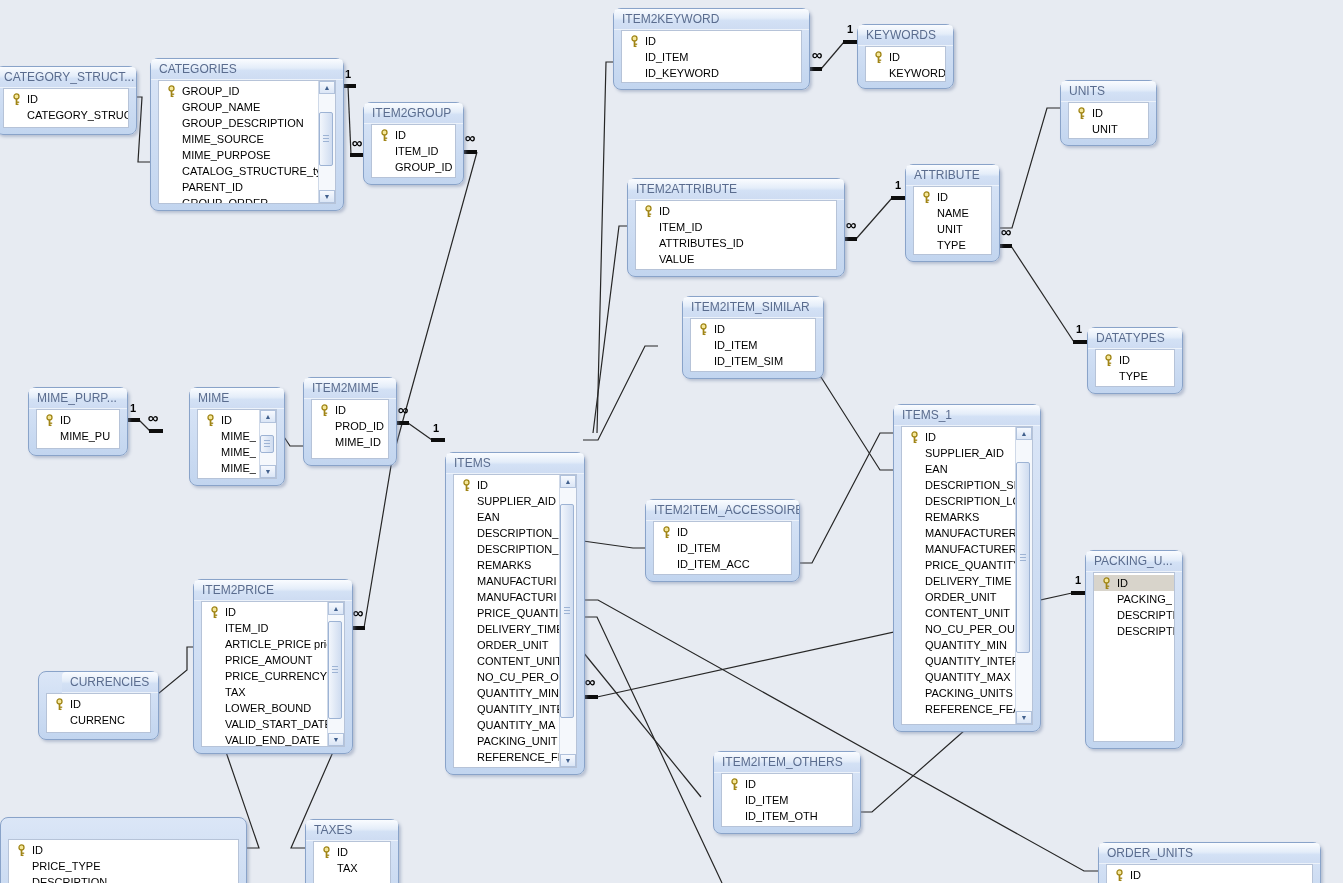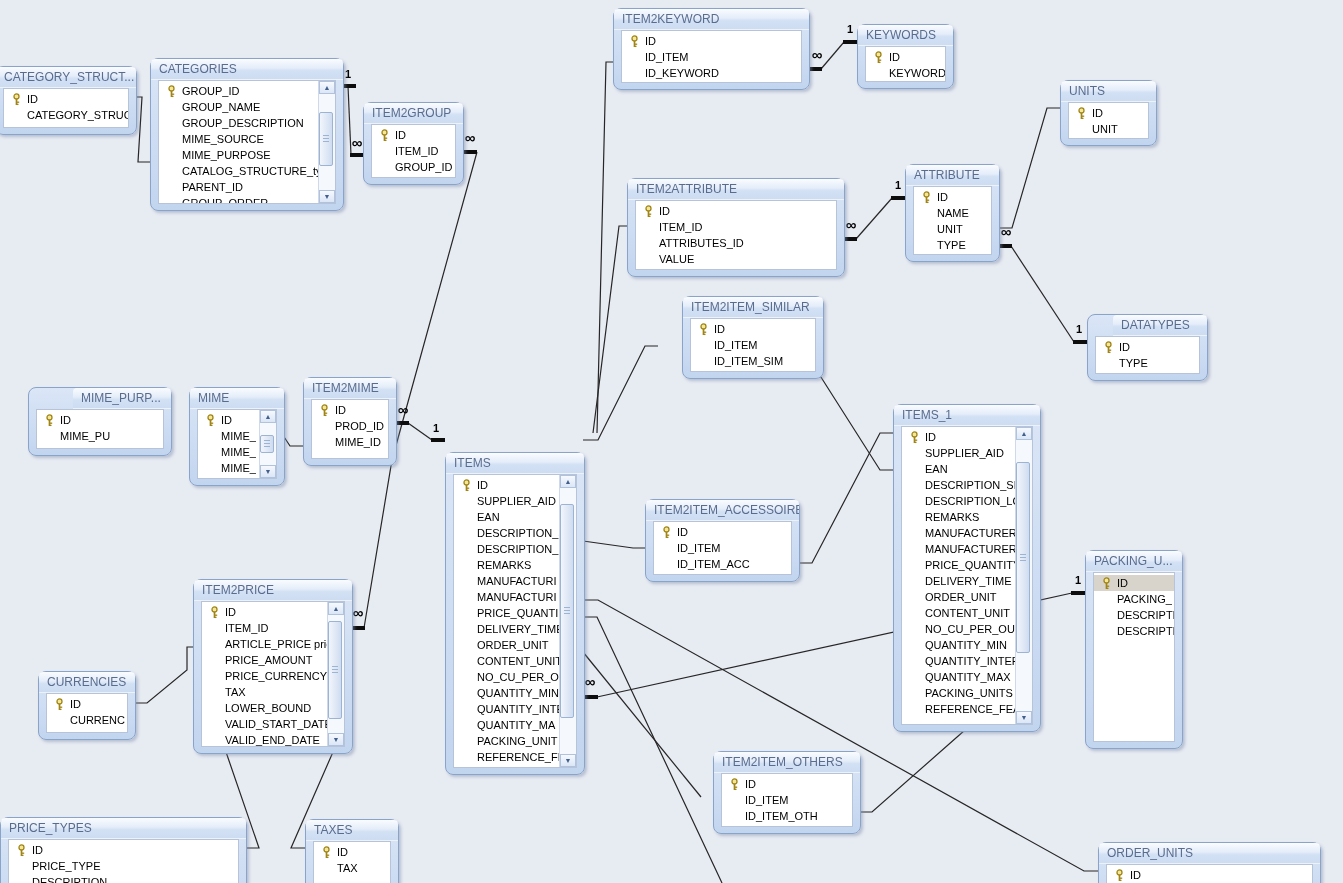--- a/index.html
+++ b/index.html
@@ -388,21 +388,21 @@
             <span class="kc"></span>
             <span class="fl">ID_ITEM</span>
           </div>
           <div class="row">
             <span class="kc"></span>
             <span class="fl">ID_ITEM_SIM</span>
           </div>
         </div>
       </div>
     </div>
-    <div class="tbl" style="left: 1087px; top: 314px; width: 94px; height: 65px; padding-left: 25px;">
+    <div class="tbl" style="left: 1087px; top: 327px; width: 94px; height: 65px;">
       <div class="ttl">DATATYPES</div>
       <div class="bd">
         <div class="rows">
           <div class="row">
             <span class="kc">
               <svg width="11" height="13" viewBox="0 0 11 13">
                 <circle cx="5.5" cy="3.4" r="2.5" fill="#f5e79a" stroke="#a08516" stroke-width="1.3"></circle>
                 <line x1="5.5" y1="6" x2="5.5" y2="12" stroke="#a08516" stroke-width="1.7"></line>
                 <line x1="5.5" y1="9.2" x2="8.2" y2="9.2" stroke="#a08516" stroke-width="1.3"></line>
                 <line x1="5.5" y1="11.4" x2="7.5" y2="11.4" stroke="#a08516" stroke-width="1.3"></line>
@@ -410,21 +410,21 @@
             </span>
             <span class="fl">ID</span>
           </div>
           <div class="row">
             <span class="kc"></span>
             <span class="fl">TYPE</span>
           </div>
         </div>
       </div>
     </div>
-    <div class="tbl" style="left: 28px; top: 387px; width: 98px; height: 67px; padding-left: 44px;">
+    <div class="tbl" style="left: 28px; top: 387px; width: 98px; height: 67px;">
       <div class="ttl">MIME_PURP...</div>
       <div class="bd">
         <div class="rows">
           <div class="row">
             <span class="kc">
               <svg width="11" height="13" viewBox="0 0 11 13">
                 <circle cx="5.5" cy="3.4" r="2.5" fill="#f5e79a" stroke="#a08516" stroke-width="1.3"></circle>
                 <line x1="5.5" y1="6" x2="5.5" y2="12" stroke="#a08516" stroke-width="1.7"></line>
                 <line x1="5.5" y1="9.2" x2="8.2" y2="9.2" stroke="#a08516" stroke-width="1.3"></line>
                 <line x1="5.5" y1="11.4" x2="7.5" y2="11.4" stroke="#a08516" stroke-width="1.3"></line>
@@ -786,21 +786,21 @@
             <span class="fl">VALID_END_DATE</span>
           </div>
         </div>
         <div class="sb">
           <div class="sbtn up">▲</div>
           <div class="thumb" style="top: 19px; height: 98px;"></div>
           <div class="sbtn dn">▼</div>
         </div>
       </div>
     </div>
-    <div class="tbl" style="left: 38px; top: 671px; width: 96px; height: 67px;">
+    <div class="tbl" style="left: 38px; top: 671px; width: 96px; height: 67px; padding-left: 23px;">
       <div class="ttl">CURRENCIES</div>
       <div class="bd">
         <div class="rows">
           <div class="row">
             <span class="kc">
               <svg width="11" height="13" viewBox="0 0 11 13">
                 <circle cx="5.5" cy="3.4" r="2.5" fill="#f5e79a" stroke="#a08516" stroke-width="1.3"></circle>
                 <line x1="5.5" y1="6" x2="5.5" y2="12" stroke="#a08516" stroke-width="1.7"></line>
                 <line x1="5.5" y1="9.2" x2="8.2" y2="9.2" stroke="#a08516" stroke-width="1.3"></line>
                 <line x1="5.5" y1="11.4" x2="7.5" y2="11.4" stroke="#a08516" stroke-width="1.3"></line>
@@ -835,21 +835,20 @@
             <span class="fl">ID_ITEM</span>
           </div>
           <div class="row">
             <span class="kc"></span>
             <span class="fl">ID_ITEM_OTH</span>
           </div>
         </div>
       </div>
     </div>
     <div class="tbl" style="left: 0px; top: 817px; width: 245px; height: 110px;">
-      <div class="ttl">PRICE_TYPES</div>
       <div class="bd">
         <div class="rows">
           <div class="row">
             <span class="kc">
               <svg width="11" height="13" viewBox="0 0 11 13">
                 <circle cx="5.5" cy="3.4" r="2.5" fill="#f5e79a" stroke="#a08516" stroke-width="1.3"></circle>
                 <line x1="5.5" y1="6" x2="5.5" y2="12" stroke="#a08516" stroke-width="1.7"></line>
                 <line x1="5.5" y1="9.2" x2="8.2" y2="9.2" stroke="#a08516" stroke-width="1.3"></line>
                 <line x1="5.5" y1="11.4" x2="7.5" y2="11.4" stroke="#a08516" stroke-width="1.3"></line>
               </svg>

